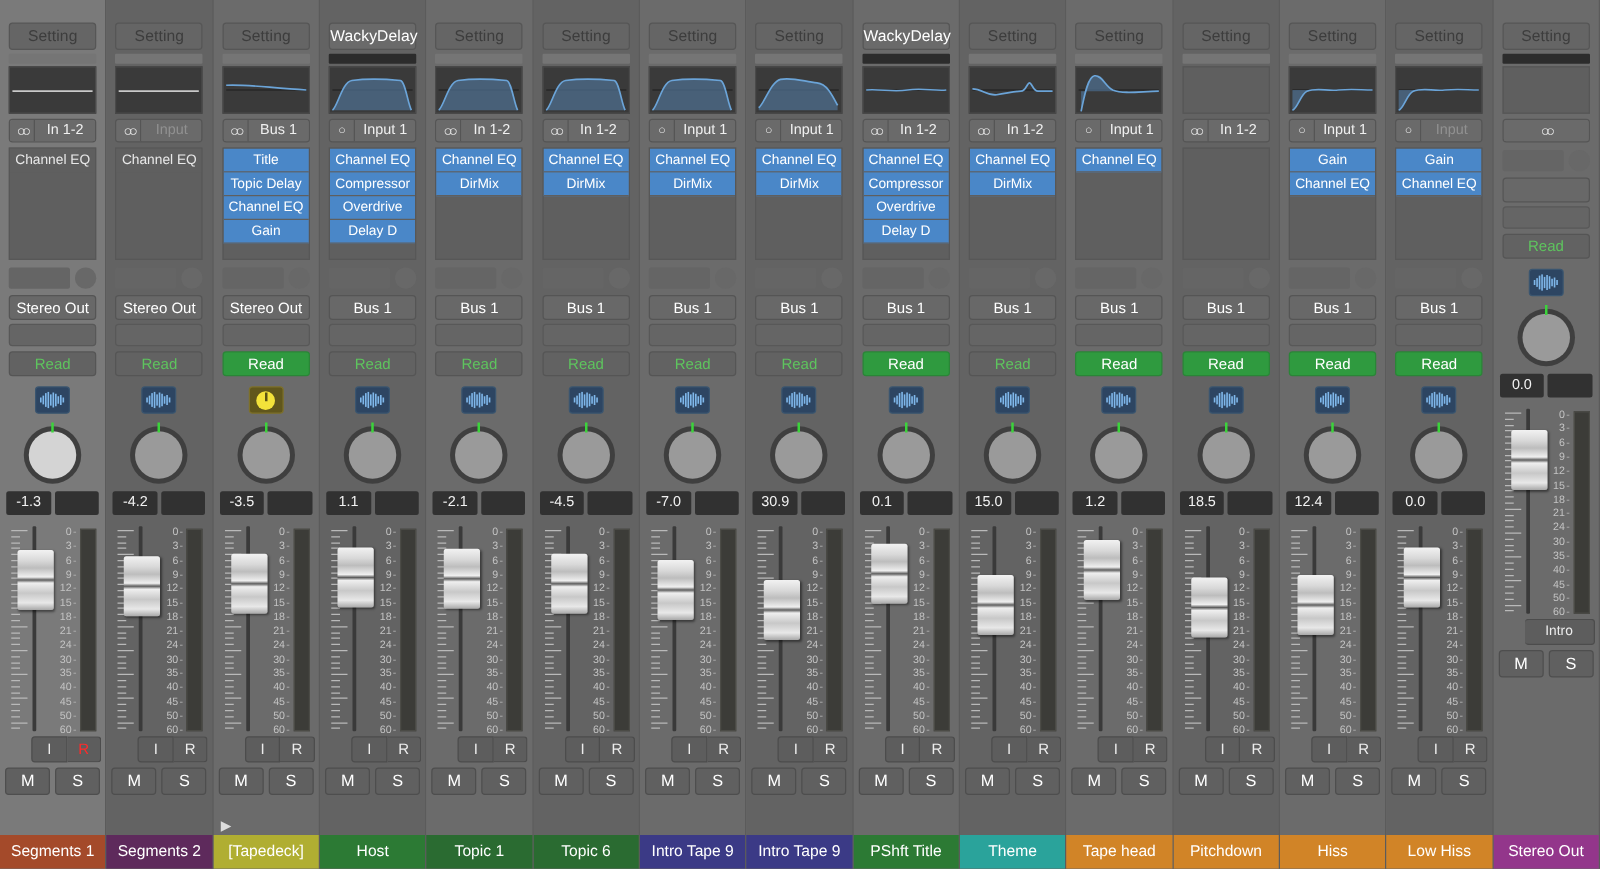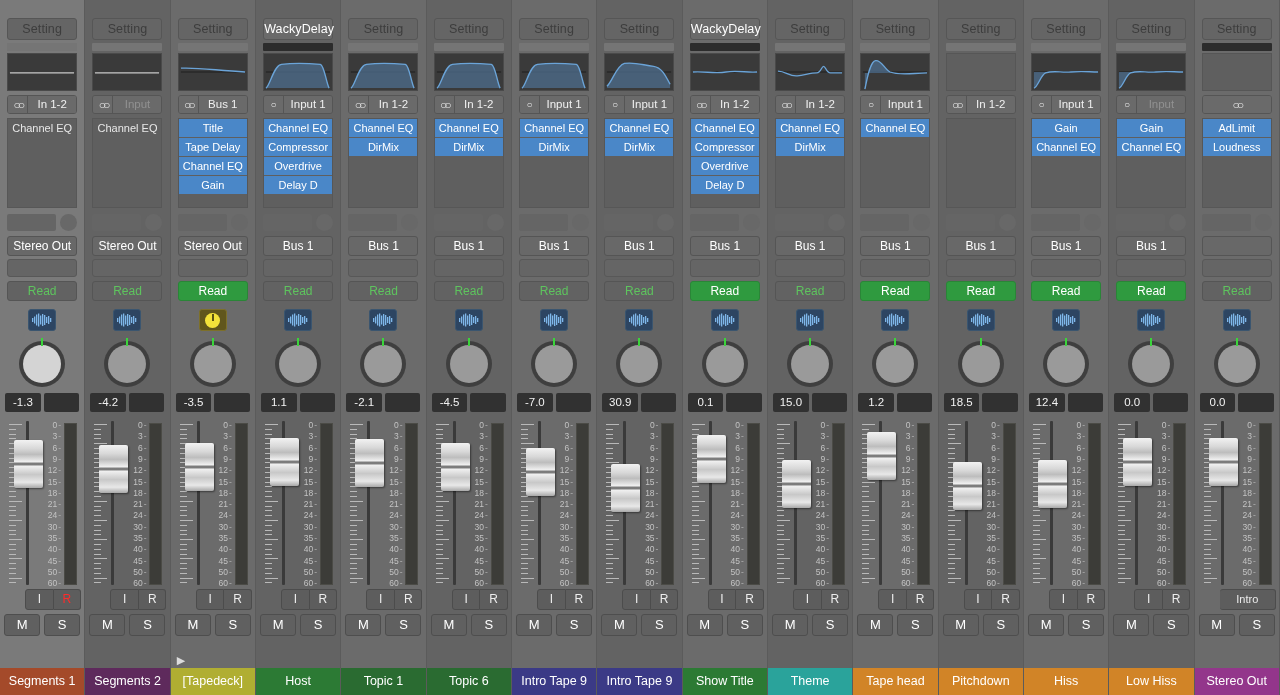--- a/index.html
+++ b/index.html
@@ -432,21 +432,21 @@
         </svg>
       </div>
       <div class="iorow">
         <div class="ic">
           <span style="letter-spacing:-3px">○○</span>
         </div>
         <div class="lbl">Bus 1</div>
       </div>
       <div class="plugins">
         <div class="plug">Title</div>
-        <div class="plug">Tape Delay</div>
+        <div class="plug">Topic Delay</div>
         <div class="plug">Channel EQ</div>
         <div class="plug">Gain</div>
       </div>
       <div class="sendrow">
         <div class="sbox"></div>
         <div class="sknob"></div>
       </div>
       <div class="outbtn">Stereo Out</div>
       <div class="grpbtn"></div>
       <div class="auto on">Read</div>
@@ -1255,21 +1255,21 @@
         </div>
       </div>
       <div class="irrow">
         <div class="irbtn">I</div>
         <div class="irbtn">R</div>
       </div>
       <div class="msrow">
         <div class="msbtn">M</div>
         <div class="msbtn">S</div>
       </div>
-      <div class="namestrip" style="background:#2c7a34">Show Title</div>
+      <div class="namestrip" style="background:#2c7a34">PShft Title</div>
     </div>
     <div class="strip alt">
       <div class="setting">Setting</div>
       <div class="slotbar"></div>
       <div class="eq">
         <svg viewBox="0 0 70 38" preserveAspectRatio="none">
           <path d="M2 19 L68 19" stroke="#1d1d1d" stroke-width="1" fill="none"></path>
           <path d="M2 18 C10 18, 14 24, 22 23 C30 22, 36 20, 42 20 C46 20, 47 13, 49 13 C51 13, 52 20, 56 20 C62 20, 64 20, 68 20" stroke="#6ba4d8" stroke-width="1.4" fill="none"></path>
         </svg>
       </div>
@@ -1859,24 +1859,20 @@
     </div>
     <div class="strip">
       <div class="setting">Setting</div>
       <div class="slotbar dark"></div>
       <div class="eq empty"></div>
       <div class="iorow only">
         <div class="ic">
           <span style="letter-spacing:-3px">○○</span>
         </div>
       </div>
-      <div class="plugins">
-        <div class="plug">AdLimit</div>
-        <div class="plug">Loudness</div>
-      </div>
       <div class="sendrow">
         <div class="sbox"></div>
         <div class="sknob"></div>
       </div>
       <div class="outbtn"></div>
       <div class="grpbtn"></div>
       <div class="auto">Read</div>
       <div class="wave">
         <svg width="22" height="14" viewBox="0 0 22 14">
           <rect x="1" y="5" width="1.3" height="4" fill="#7fb7ea"></rect>

